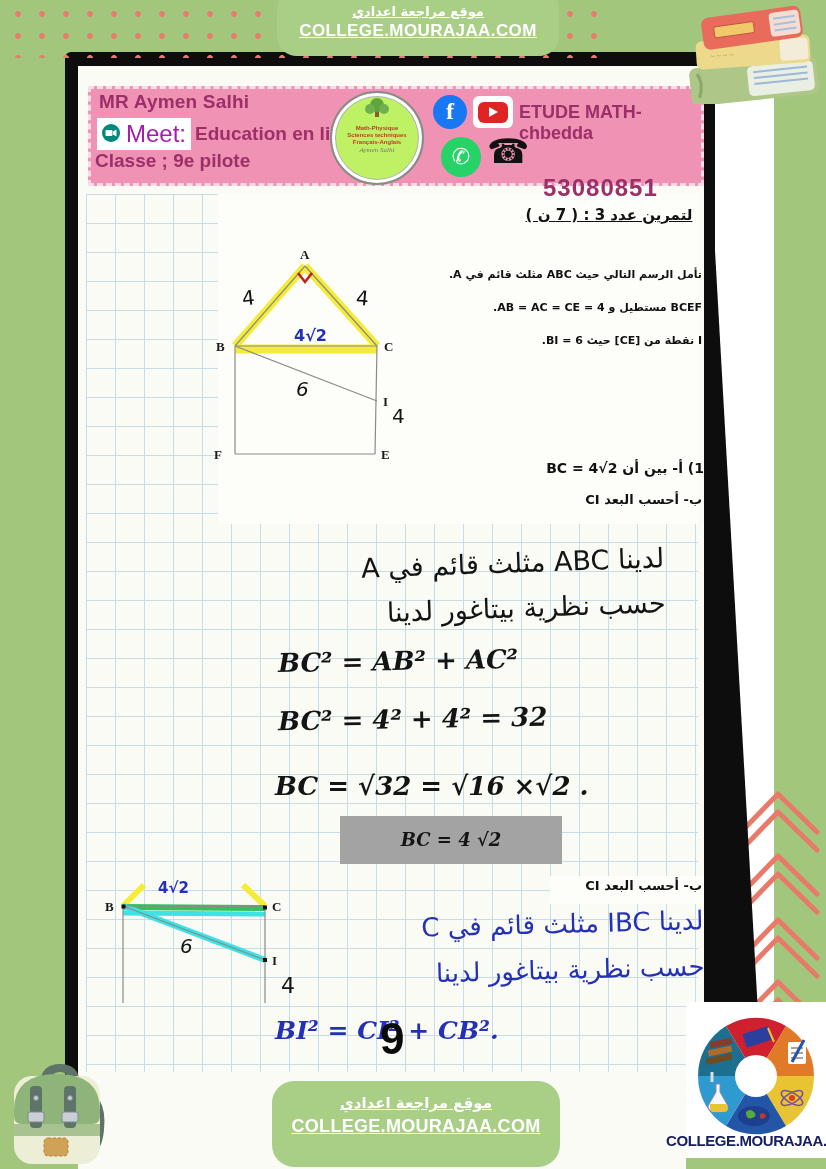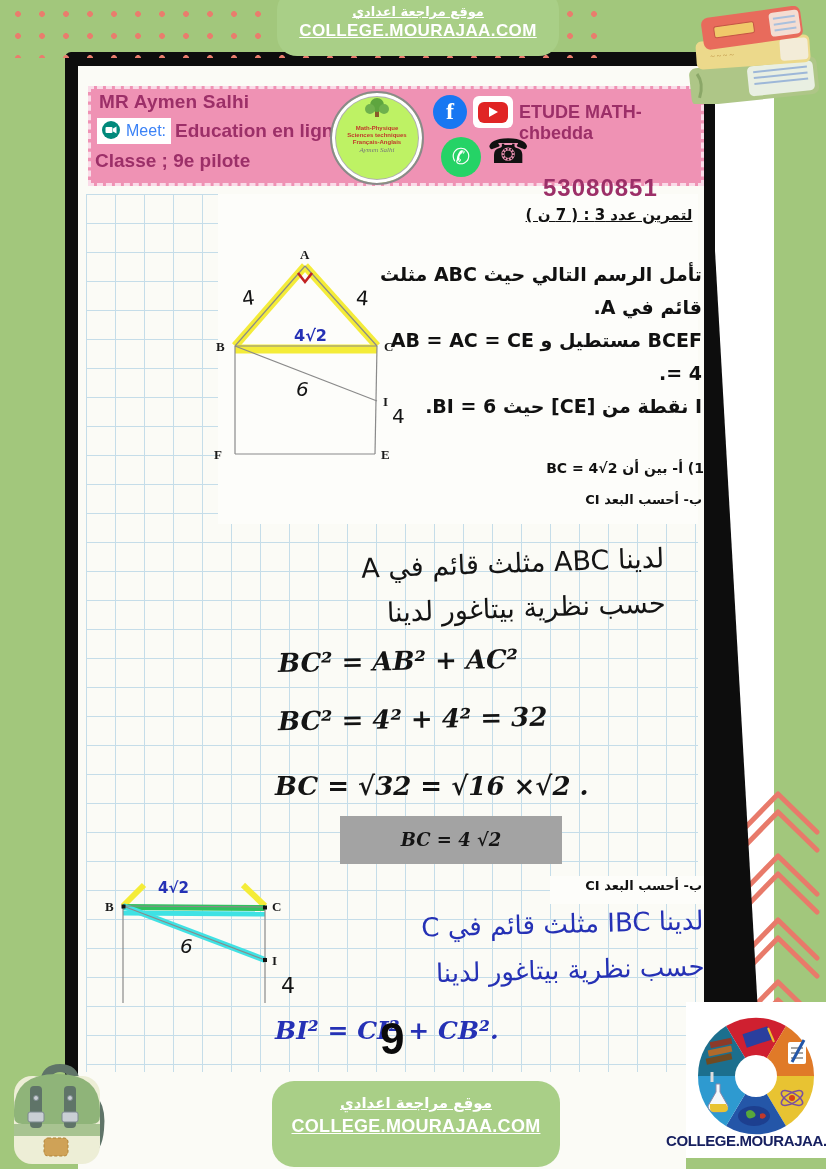--- a/index.html
+++ b/index.html
@@ -28,21 +28,21 @@
     background-size:29px 29px;}
   .print-area{left:140px;top:128px;width:480px;height:330px;background:#fdfdfa;}
   .white-patch2{left:472px;top:810px;width:154px;height:28px;background:#fdfdfa;}
   
   .card{left:10px;top:20px;width:616px;height:100px;background:#ef92b4;
     border:3px dashed #fadbe8;box-sizing:border-box;}
   .card .magenta{color:#9c2f68;font-weight:bold;}
   .t-name{left:8px;top:2px;font-size:19px;letter-spacing:.2px;}
   .meet-row{left:6px;top:29px;display:flex;align-items:center;gap:4px;}
   .meet-chip{display:flex;align-items:center;gap:4px;background:#ffffff;padding:2px 5px 2px 3px;}
-  .meet-word{color:#3b82f6;font-size:16px;}
+  .meet-word{color:#a21caf;font-size:24px;}
   .meet-val{color:#9c2f68;font-weight:bold;font-size:19px;}
   .t-classe{left:4px;top:61px;font-size:19px;}
   .stamp{left:239px;top:2px;width:94px;height:94px;border-radius:50%;background:#bef264;
     border:2px solid #8a8a8a;box-shadow:inset 0 0 0 3px #fff,inset 0 0 0 4px #b0b0b0;
     box-sizing:border-box;text-align:center;overflow:hidden;}
   .stamp-lines{margin-top:2px;font-size:6px;line-height:7px;color:#c0392b;filter:blur(.3px);font-weight:bold;}
   .stamp-sig{font-size:7px;color:#777;font-style:italic;font-family:"Liberation Serif",serif;}
   .fb-icon{left:342px;top:6px;width:34px;height:34px;border-radius:50%;background:#1877f2;color:#fff;
     font-weight:bold;font-size:24px;text-align:center;line-height:33px;font-family:"Liberation Serif",serif;}
   .yt-chip{left:382px;top:7px;width:40px;height:32px;background:#fff;border-radius:6px;
@@ -52,21 +52,21 @@
     border-top:5px solid transparent;border-bottom:5px solid transparent;}
   .channel{left:428px;top:13px;width:186px;font-size:18px;}
   .wa-icon{left:350px;top:48px;width:40px;height:40px;border-radius:50%;background:#25d366;color:#fff;
     text-align:center;line-height:40px;font-size:22px;}
   .ph-icon{left:396px;top:42px;font-size:34px;color:#111;}
   .number{left:452px;top:55px;font-size:24px;letter-spacing:1px;margin-top:30px;}
   
   .ar{direction:rtl;font-family:"DejaVu Sans",sans-serif;}
   .ex-title{left:440px;top:140px;width:182px;font-size:15px;font-weight:bold;color:#111;
     text-decoration:underline;text-align:center;}
-  .statements{left:298px;top:192px;width:326px;font-size:19px;font-weight:bold;color:#111;
+  .statements{left:298px;top:192px;width:326px;font-size:11px;font-weight:bold;color:#111;
     text-align:right;line-height:33px;}
   .q-a{left:408px;top:394px;width:218px;font-size:14px;font-weight:bold;color:#111;text-align:right;}
   .q-b{left:500px;top:426px;width:124px;font-size:13px;font-weight:bold;color:#111;text-align:right;}
   .q-b2{left:474px;top:812px;width:150px;font-size:13px;font-weight:bold;color:#111;text-align:right;}
   
   .hand{font-family:"DejaVu Sans",sans-serif;color:#141414;}
   .hand-ar{left:195px;top:476px;width:392px;text-align:right;font-size:27px;line-height:45px;
     transform:rotate(-2deg);}
   .eq{font-family:"DejaVu Serif",serif;font-style:italic;font-weight:600;color:#141414;}
   .eq1{left:200px;top:580px;font-size:26px;transform:rotate(-1deg);}

